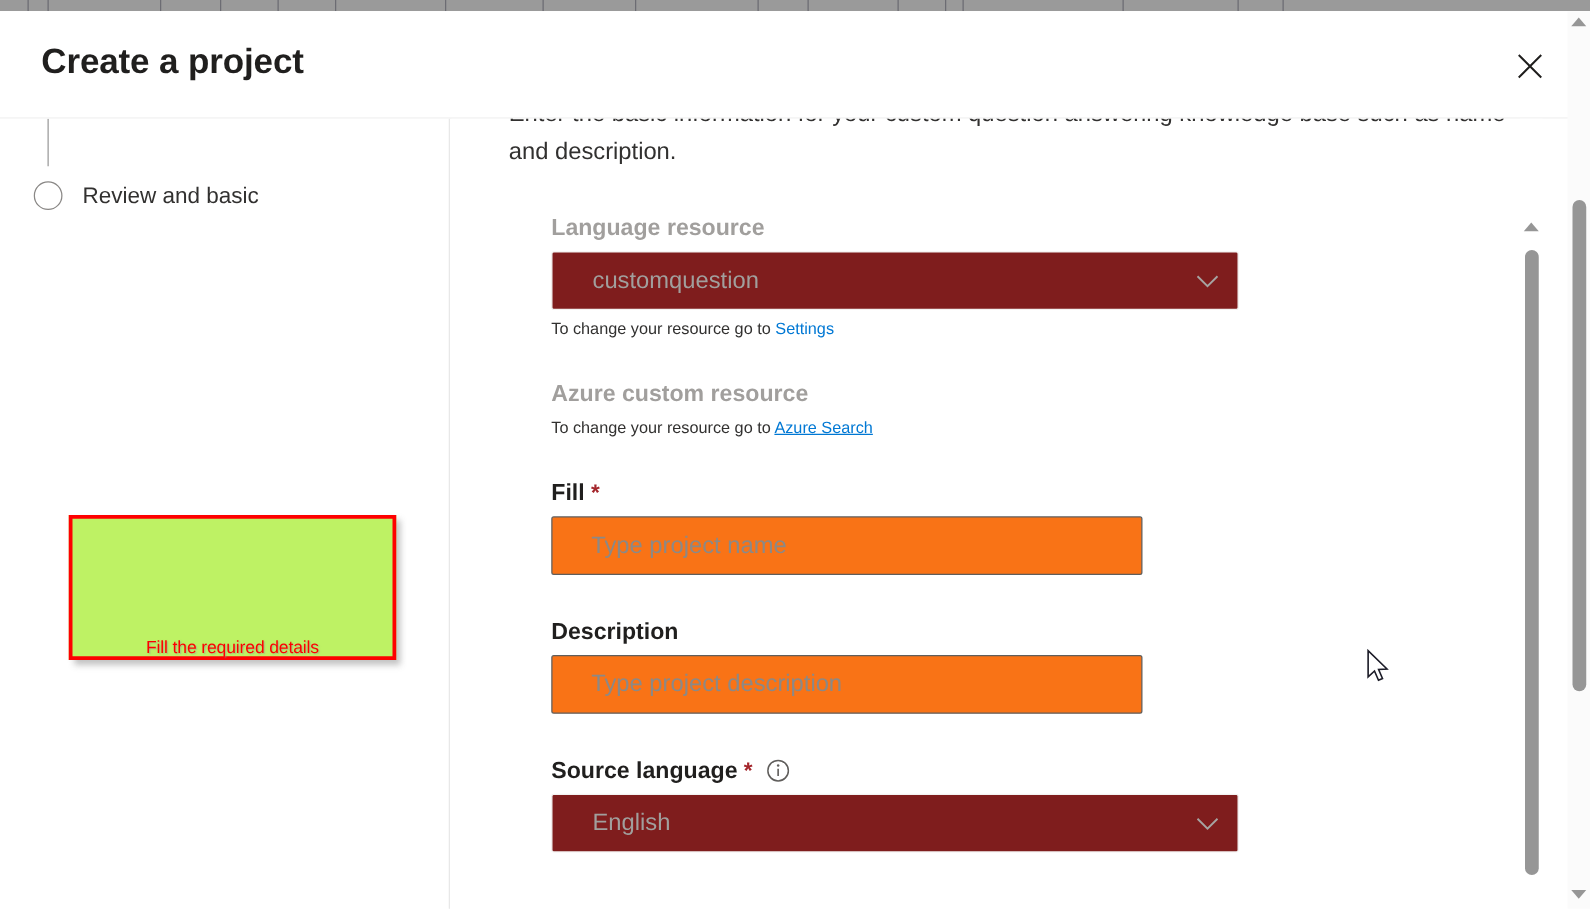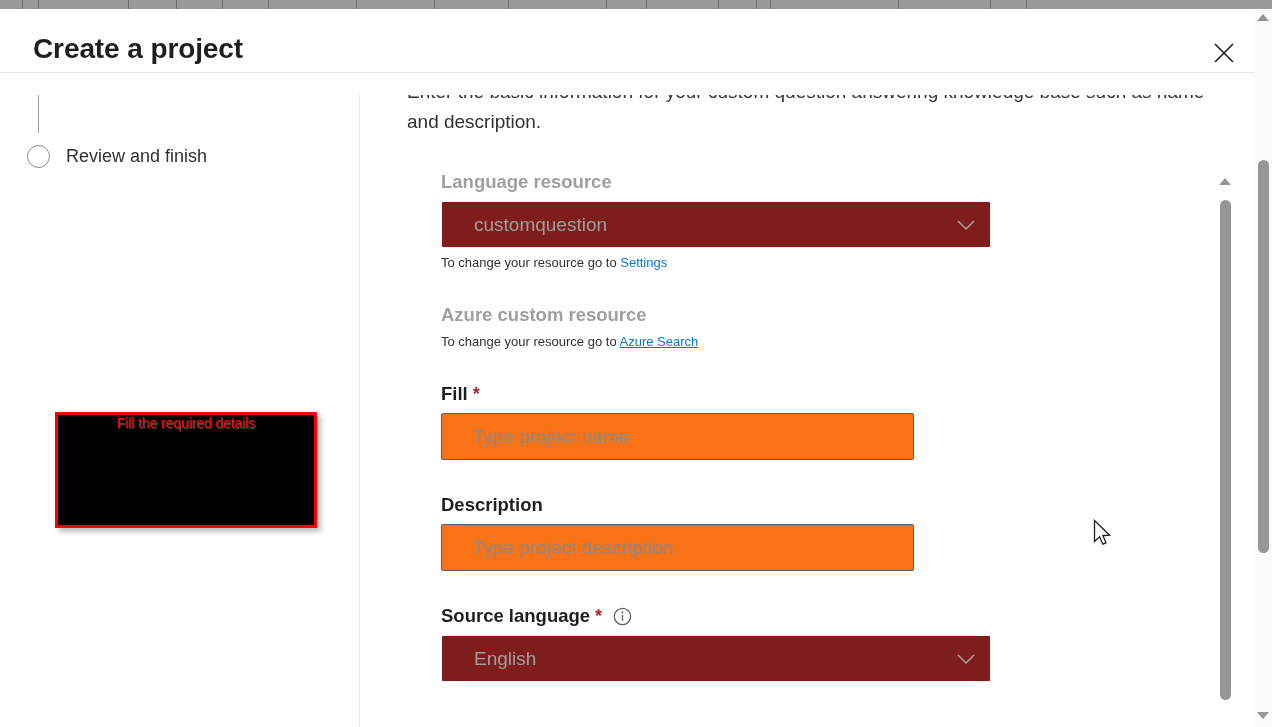--- a/index.html
+++ b/index.html
@@ -29,21 +29,21 @@
   
   #dialog {
     position: absolute; top: 9px; left: 0;
     width: 1272px; height: 718px;
     background: #ffffff;
   }
 
   
   #dialog-header {
     position: absolute; top: 0; left: 0;
-    width: 1272px; height: 64px;
+    width: 1272px; height: 86px;
     background: #ffffff;
     border-bottom: 1px solid #ebebeb;
   }
   #dialog-title {
     position: absolute; left: 33px; top: 24px;
     font-size: 28px;
     font-weight: 600;
     color: #201f1e;
     letter-spacing: -0.1px;
   }
@@ -95,24 +95,24 @@
     font-size: 18px;
     color: #323130;
     white-space: nowrap;
   }
 
   
   #annotation-box {
     position: absolute;
     left: 55px; top: 317px;
     width: 262px; height: 116px;
-    background: #000000;
+    background: #bef264;
     border: 3px solid #fe0000;
     box-shadow: 4px 4px 5px rgba(120,120,120,0.45);
-    display: flex; align-items: flex-start; justify-content: center;
+    display: flex; align-items: flex-end; justify-content: center;
   }
   #annotation-text {
     font-size: 14px;
     color: #fe0000;
     text-shadow: 1px 1px 1px rgba(150,150,150,0.55);
     white-space: nowrap;
     letter-spacing: -0.1px;
   }
 
   
@@ -284,21 +284,21 @@
     </button>
   </div>
 
   <div id="dialog-body">
 
     <div id="stepper-panel">
       <div id="step-connector"></div>
 
       <div class="step-item" style="top: 50px;">
         <span class="step-circle"></span>
-        <span class="step-label">Review and finish</span>
+        <span class="step-label">Review and basic</span>
       </div>
 
       <div id="annotation-box">
         <span id="annotation-text">Fill the required details</span>
       </div>
     </div>
 
     <div id="form-panel">
       <div id="form-inner">
 

